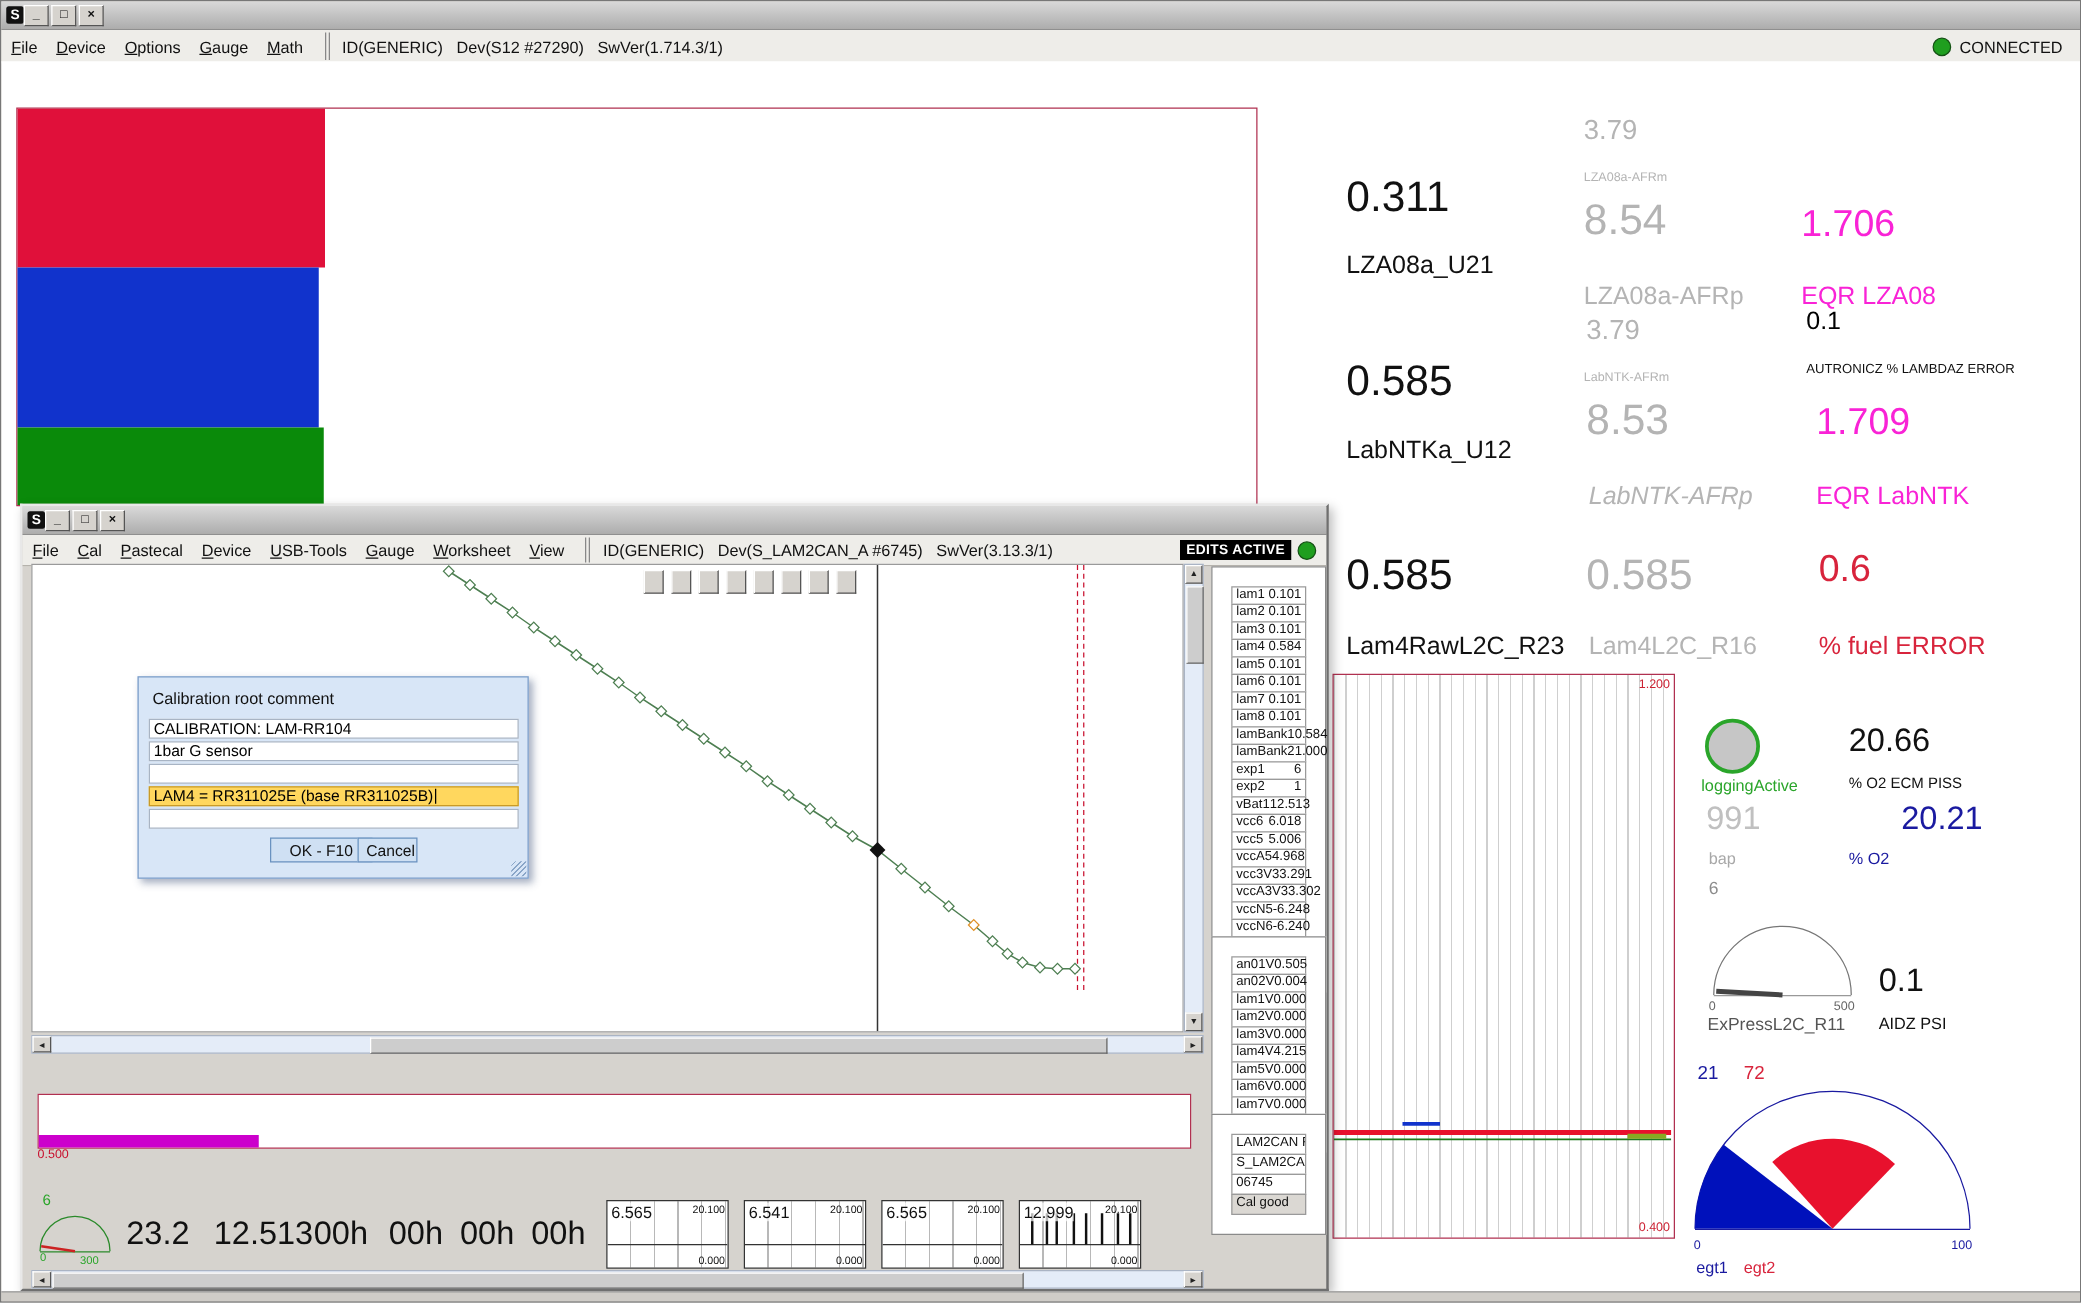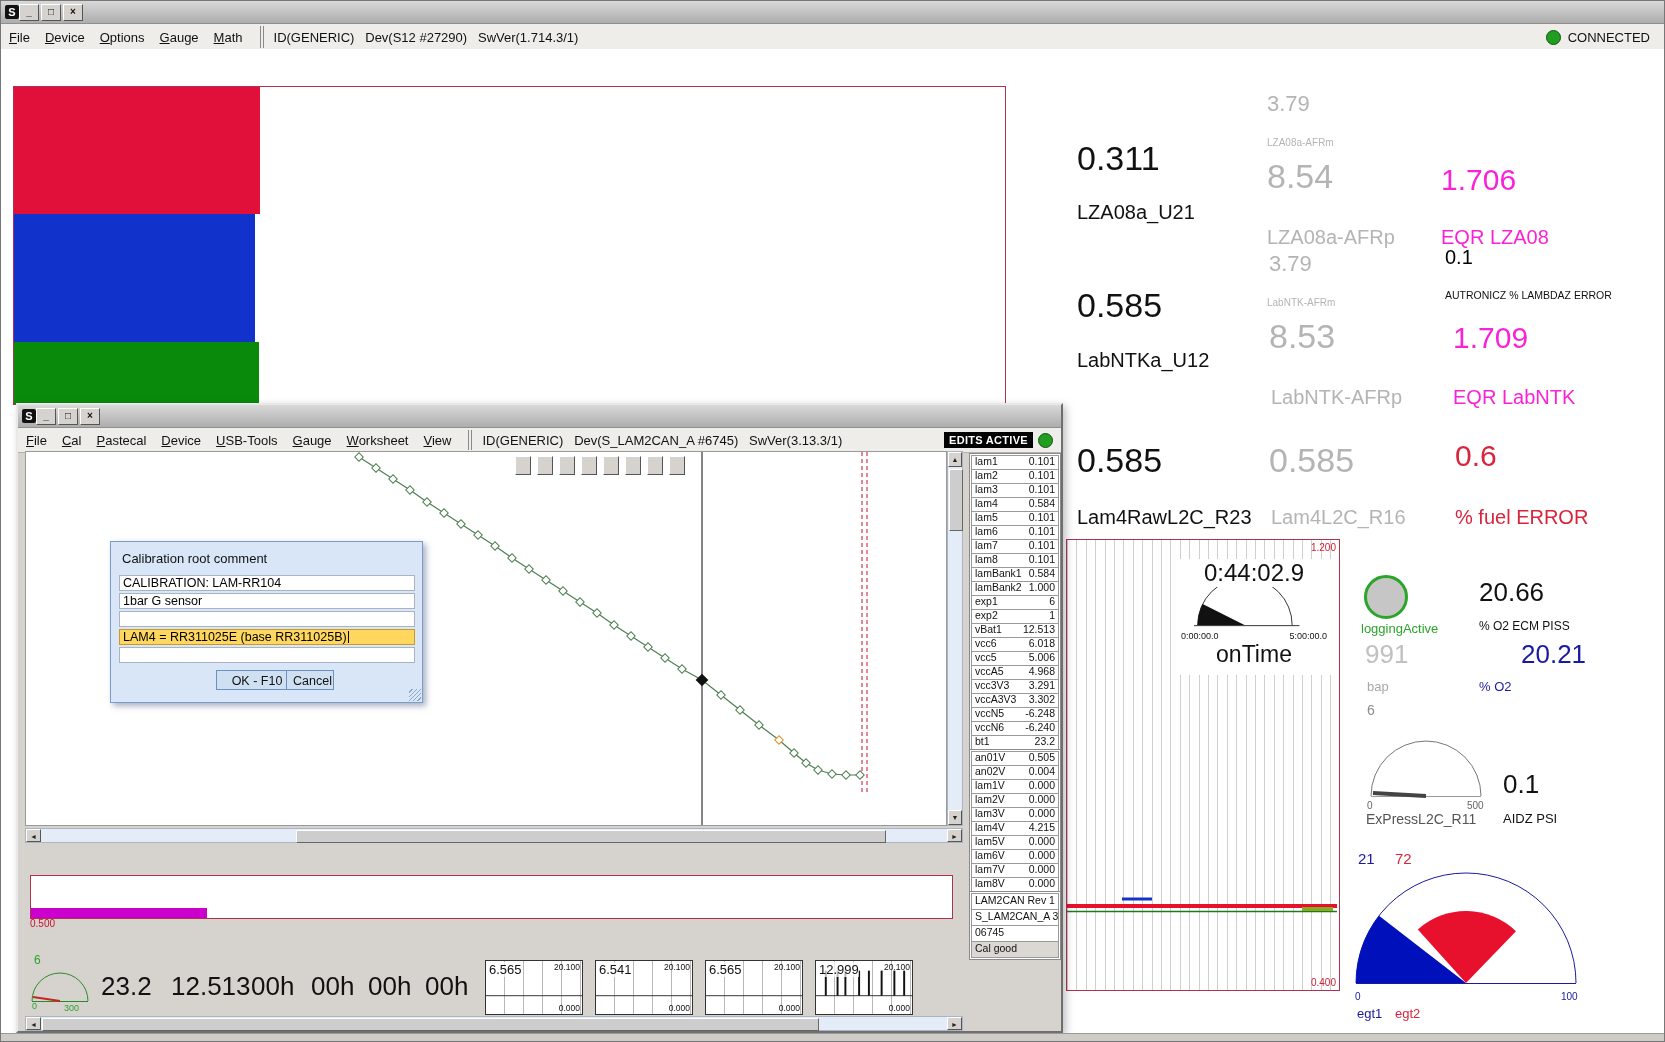--- a/index.html
+++ b/index.html
@@ -75,21 +75,21 @@
   .dfield{position:absolute;left:8px;width:296px;height:16px;background:#fff;
     border:1px solid #a8b4c4;font-size:12.5px;line-height:15px;padding:0 3px;box-sizing:border-box;white-space:nowrap;overflow:hidden;}
   .dfield.highlight{background:#ffd75e;border-color:#c89a28;}
   .caret{display:none;width:1px;height:12px;background:#000;vertical-align:-2px;margin-left:1px;}
   .dfield.highlight .caret{display:inline-block;}
   .dbtn{position:absolute;height:20px;background:#cfe0f3;border:1px solid #6a92c0;
     font-size:12.5px;line-height:18px;text-align:center;color:#111;}
   .grip{position:absolute;right:1px;bottom:1px;width:12px;height:12px;
     background:repeating-linear-gradient(135deg,transparent 0 2px,#8aa6c8 2px 3px);}
   
-  .tablewrap{background:#fff;border:1px solid #8a8a8a;padding:1px;width:92px;box-sizing:border-box;}
+  .tablewrap{background:#fff;border:1px solid #8a8a8a;padding:15px;width:92px;box-sizing:border-box;}
   .kvrow,.inforow{border:1px solid #9a9a9a;margin-top:-1px;height:13px;line-height:11px;
     font-size:10.5px;display:flex;justify-content:space-between;padding:0 3px;background:#fff;color:#111;}
   .kvrow:first-child,.inforow:first-child{margin-top:0;}
   .inforow{height:15px;line-height:13px;justify-content:flex-start;white-space:nowrap;overflow:hidden;}
   .inforow:last-child{background:#dbd8d3;}
   
   .mini-vals span,.mini-lbls span{position:absolute;font-size:25px;}
   .mini-vals span:nth-child(1){left:13px;}  .mini-lbls span:nth-child(1){left:13px;}
   .mini-vals span:nth-child(2){left:83px;}  .mini-lbls span:nth-child(2){left:82px;}
   .mini-vals span:nth-child(3){left:153px;} .mini-lbls span:nth-child(3){left:152px;}
@@ -164,21 +164,21 @@
   <span class="abs lbl-l c-pink" style="left:1440px;top:225px;">EQR LZA08</span>
 
   <span class="abs" style="left:1444px;top:245px;font-size:20px;">0.1</span>
   <span class="abs lbl-s" style="left:1444px;top:288px;">AUTRONICZ % LAMBDAZ ERROR</span>
 
   <span class="abs num-xl" style="left:1076px;top:285px;">0.585</span>
   <span class="abs lbl-l" style="left:1076px;top:348px;">LabNTKa_U12</span>
   <span class="abs num-m c-grayval" style="left:1268px;top:250px;">3.79</span>
   <span class="abs c-grayval" style="left:1266px;top:296px;font-size:10px;">LabNTK-AFRm</span>
   <span class="abs num-xl c-grayval" style="left:1268px;top:316px;">8.53</span>
-  <span class="abs lbl-l c-grayval" style="left:1270px;top:385px;">LabNTK-AFRp</span>
+  <span class="abs lbl-l c-grayval" style="left:1270px;top:385px;font-style:italic;">LabNTK-AFRp</span>
   <span class="abs num-l c-pink" style="left:1452px;top:320px;">1.709</span>
   <span class="abs lbl-l c-pink" style="left:1452px;top:385px;">EQR LabNTK</span>
 
   <span class="abs num-xl" style="left:1076px;top:440px;">0.585</span>
   <span class="abs lbl-l" style="left:1076px;top:505px;">Lam4RawL2C_R23</span>
   <span class="abs num-xl c-grayval" style="left:1268px;top:440px;">0.585</span>
   <span class="abs lbl-l c-grayval" style="left:1270px;top:505px;">Lam4L2C_R16</span>
   <span class="abs num-l c-err" style="left:1454px;top:438px;">0.6</span>
   <span class="abs lbl-l c-err" style="left:1454px;top:505px;">% fuel ERROR</span>
 
@@ -186,33 +186,20 @@
     <span class="abs axis-red" style="right:3px;top:2px;">1.200</span>
     <span class="abs axis-red" style="right:3px;bottom:2px;">0.400</span>
     <svg class="abs" style="left:0;top:0;" width="270" height="448">
       <line x1="0" y1="366" x2="270" y2="366" stroke="#e8112d" stroke-width="4"></line>
       <line x1="0" y1="371.5" x2="270" y2="371.5" stroke="#1f7a1f" stroke-width="1.5"></line>
       <line x1="55" y1="359" x2="85" y2="359" stroke="#1133cc" stroke-width="3"></line>
       <line x1="235" y1="369" x2="266" y2="369" stroke="#88aa22" stroke-width="4"></line>
     </svg>
   </div>
 
-  <div class="abs" style="left:1172px;top:558px;width:162px;height:116px;background:#fff;text-align:center;">
-    <div style="font-size:24px;color:#111;">0:44:02.9</div>
-    <svg width="140" height="40" viewBox="0 0 140 44">
-      <path d="M8,42 A52,52 0 0 1 112,42" fill="none" stroke="#222" stroke-width="1"></path>
-      <path d="M60,42 L8,42 A52,52 0 0 1 13.5,18.8 Z" fill="#111"></path>
-      <line x1="4" y1="42.5" x2="120" y2="42.5" stroke="#222"></line>
-    </svg>
-    <div style="display:flex;justify-content:space-between;font-size:9px;color:#111;padding:0 8px;">
-      <span>0:00:00.0</span>
-      <span>5:00:00.0</span>
-    </div>
-    <div style="font-size:23px;color:#111;">onTime</div>
-  </div>
 
   <div class="abs" style="left:1363px;top:574px;width:44px;height:44px;border-radius:50%;border:3px solid var(--logging_green);background:#c6c6c6;box-sizing:border-box;"></div>
   <span class="abs c-logging" style="left:1360px;top:620px;font-size:13px;">loggingActive</span>
   <span class="abs" style="left:1364px;top:638px;font-size:26px;color:#c0c0c0;">991</span>
   <span class="abs" style="left:1366px;top:678px;font-size:13px;color:#a8a8a8;">bap</span>
   <span class="abs" style="left:1366px;top:701px;font-size:14px;color:#8c8c8c;">6</span>
 
   <span class="abs" style="left:1478px;top:576px;font-size:26px;color:#111;">20.66</span>
   <span class="abs" style="left:1478px;top:618px;font-size:12px;color:#111;">% O2 ECM PISS</span>
   <span class="abs c-navy" style="left:1520px;top:638px;font-size:26px;">20.21</span>

